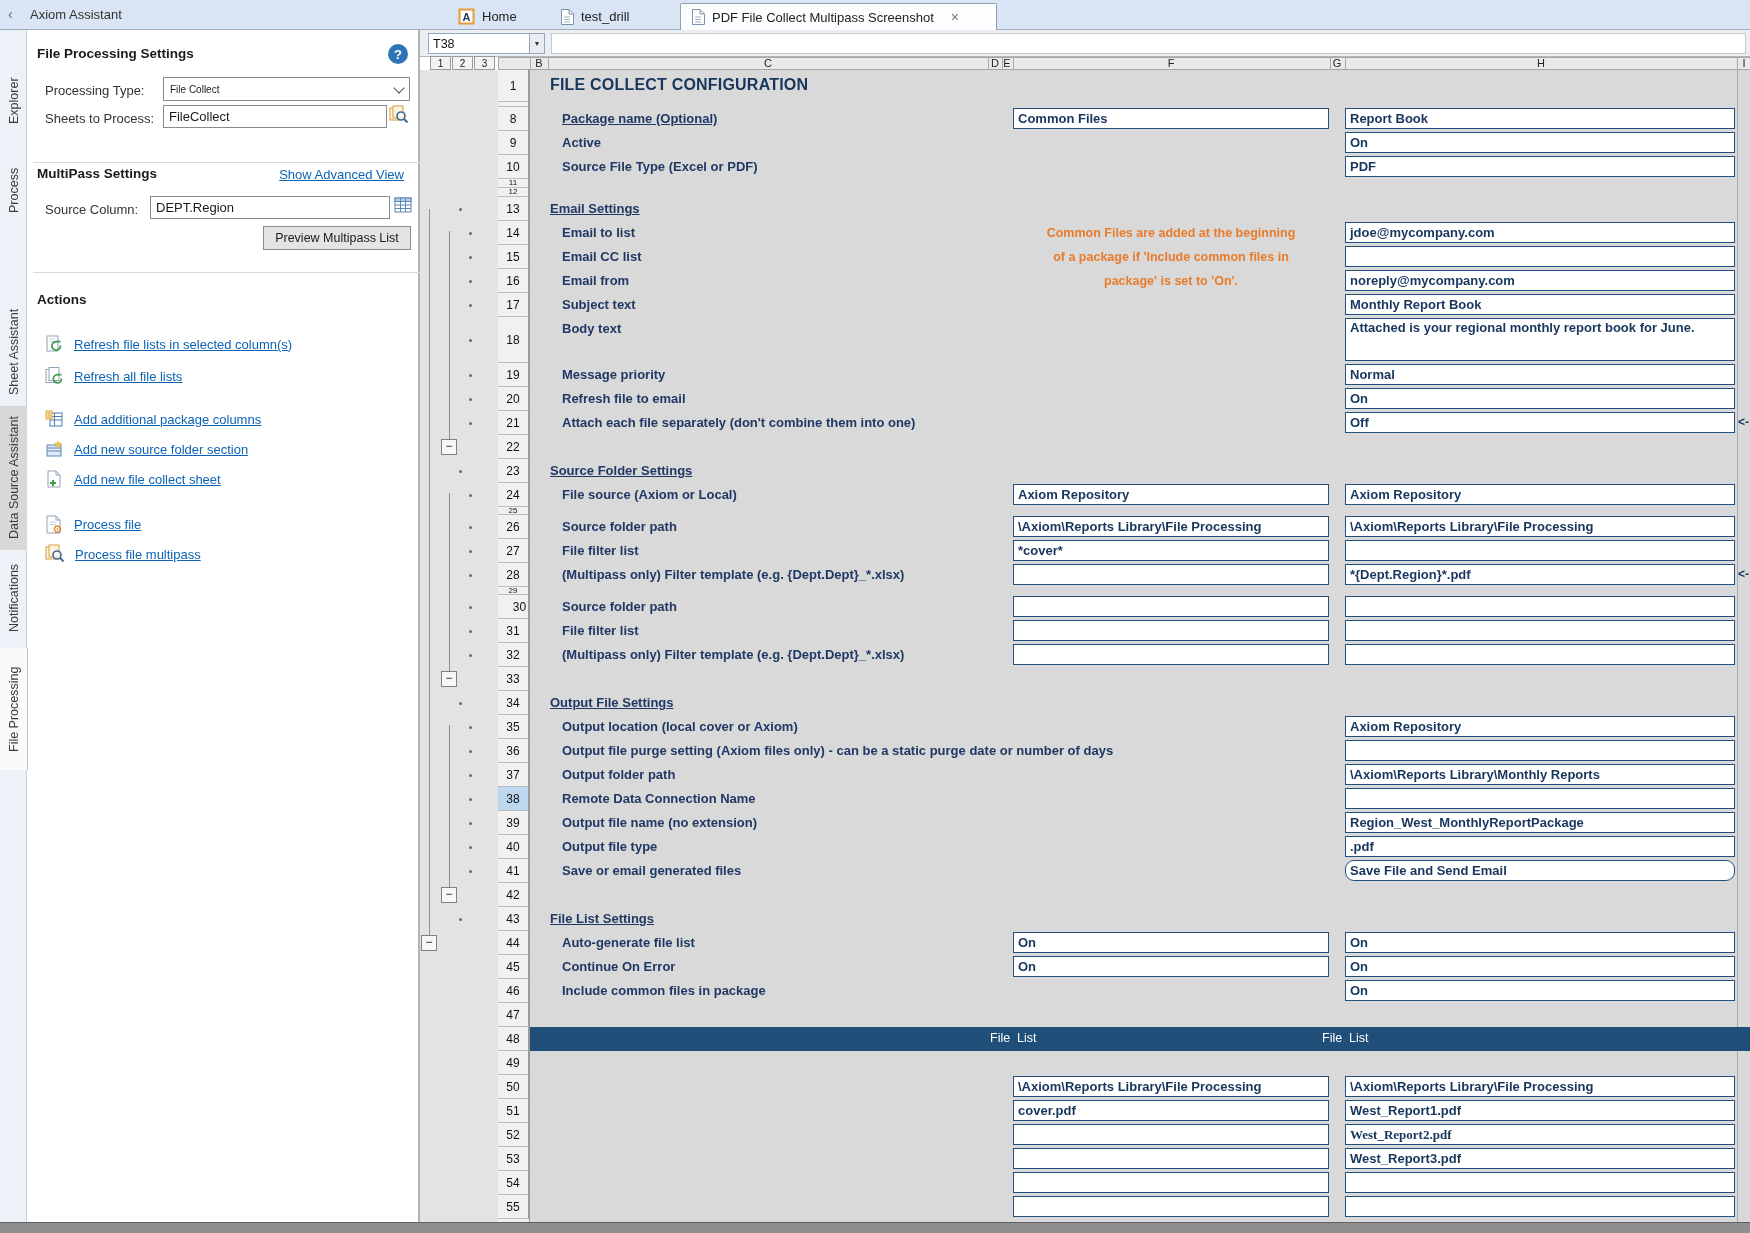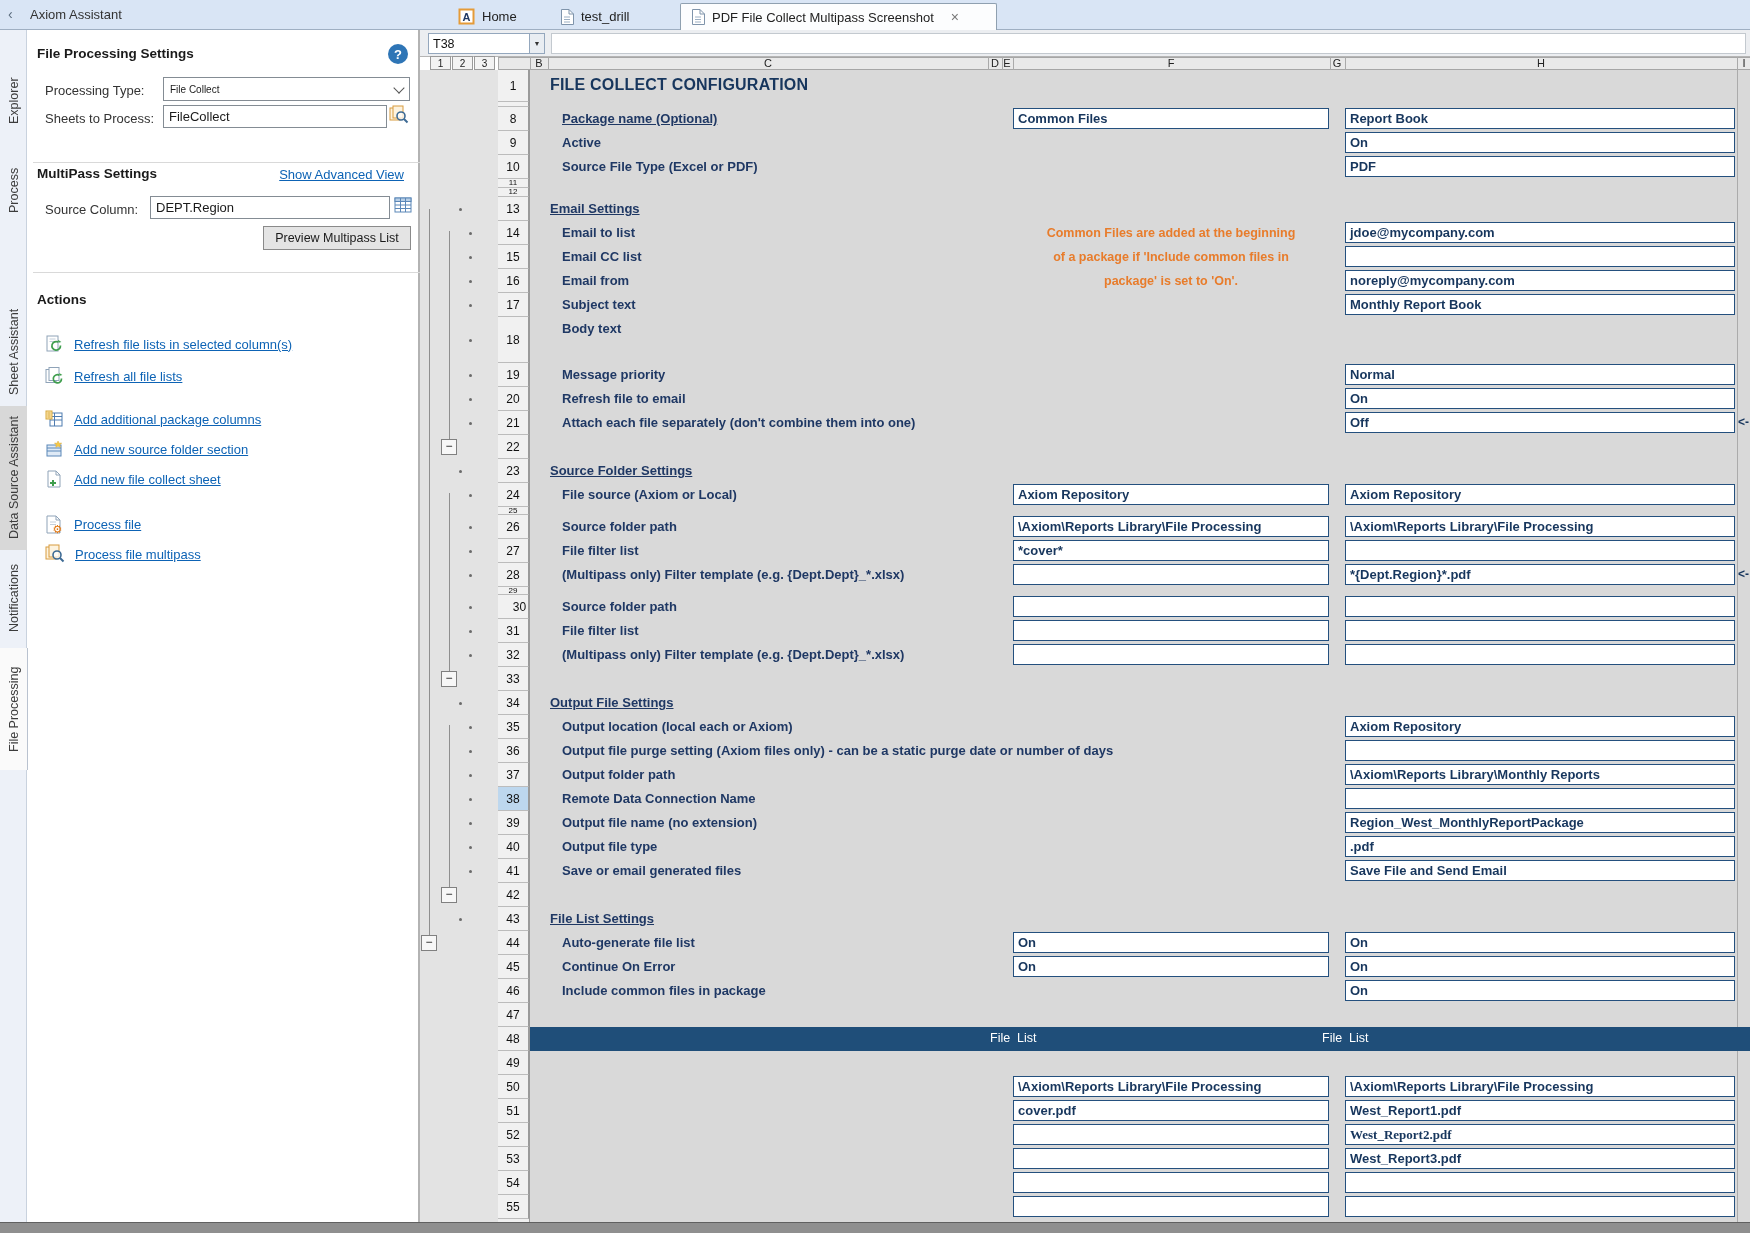--- a/index.html
+++ b/index.html
@@ -304,20 +304,21 @@
     <div class="lbl" style="left:562px;top:249px;">Email CC list</div>
     <div class="cell" style="left:1345px;top:246px;width:390px;height:21px;"></div>
     <div class="rn" style="top:269px;height:24px;">16</div>
     <div class="lbl" style="left:562px;top:273px;">Email from</div>
     <div class="cell" style="left:1345px;top:270px;width:390px;height:21px;">noreply@mycompany.com</div>
     <div class="rn" style="top:293px;height:24px;">17</div>
     <div class="lbl" style="left:562px;top:297px;">Subject text</div>
     <div class="cell" style="left:1345px;top:294px;width:390px;height:21px;">Monthly Report Book</div>
     <div class="rn" style="top:317px;height:46px;">18</div>
     <div class="lbl" style="left:562px;top:321px;">Body text</div>
+    <div class="cell wrap" style="left:1345px;top:318px;width:390px;height:43px;">Attached is your regional monthly report book for June.</div>
     <div class="rn" style="top:363px;height:24px;">19</div>
     <div class="lbl" style="left:562px;top:367px;">Message priority</div>
     <div class="cell" style="left:1345px;top:364px;width:390px;height:21px;">Normal</div>
     <div class="rn" style="top:387px;height:24px;">20</div>
     <div class="lbl" style="left:562px;top:391px;">Refresh file to email</div>
     <div class="cell" style="left:1345px;top:388px;width:390px;height:21px;">On</div>
     <div class="rn" style="top:411px;height:24px;">21</div>
     <div class="lbl" style="left:562px;top:415px;">Attach each file separately (don't combine them into one)</div>
     <div class="cell" style="left:1345px;top:412px;width:390px;height:21px;">Off</div>
     <div class="arw" style="top:415px;">&lt;-</div>
@@ -352,40 +353,40 @@
     <div class="cell" style="left:1013px;top:620px;width:316px;height:21px;"></div>
     <div class="cell" style="left:1345px;top:620px;width:390px;height:21px;"></div>
     <div class="rn" style="top:643px;height:24px;">32</div>
     <div class="lbl" style="left:562px;top:647px;">(Multipass only) Filter template (e.g.  {Dept.Dept}_*.xlsx)</div>
     <div class="cell" style="left:1013px;top:644px;width:316px;height:21px;"></div>
     <div class="cell" style="left:1345px;top:644px;width:390px;height:21px;"></div>
     <div class="rn" style="top:667px;height:24px;">33</div>
     <div class="rn" style="top:691px;height:24px;">34</div>
     <div class="lbl section" style="left:550px;top:695px;">Output File Settings</div>
     <div class="rn" style="top:715px;height:24px;">35</div>
-    <div class="lbl" style="left:562px;top:719px;">Output location (local each or Axiom)</div>
+    <div class="lbl" style="left:562px;top:719px;">Output location (local cover or Axiom)</div>
     <div class="cell" style="left:1345px;top:716px;width:390px;height:21px;">Axiom Repository</div>
     <div class="rn" style="top:739px;height:24px;">36</div>
     <div class="lbl" style="left:562px;top:743px;">Output file purge setting (Axiom files only) - can be a static purge date or number of days</div>
     <div class="cell" style="left:1345px;top:740px;width:390px;height:21px;"></div>
     <div class="rn" style="top:763px;height:24px;">37</div>
     <div class="lbl" style="left:562px;top:767px;">Output folder path</div>
     <div class="cell" style="left:1345px;top:764px;width:390px;height:21px;">\Axiom\Reports Library\Monthly Reports</div>
     <div class="rn sel" style="top:787px;height:24px;">38</div>
     <div class="lbl" style="left:562px;top:791px;">Remote Data Connection Name</div>
     <div class="cell" style="left:1345px;top:788px;width:390px;height:21px;"></div>
     <div class="rn" style="top:811px;height:24px;">39</div>
     <div class="lbl" style="left:562px;top:815px;">Output file name (no extension)</div>
     <div class="cell" style="left:1345px;top:812px;width:390px;height:21px;">Region_West_MonthlyReportPackage</div>
     <div class="rn" style="top:835px;height:24px;">40</div>
     <div class="lbl" style="left:562px;top:839px;">Output file type</div>
     <div class="cell" style="left:1345px;top:836px;width:390px;height:21px;">.pdf</div>
     <div class="rn" style="top:859px;height:24px;">41</div>
     <div class="lbl" style="left:562px;top:863px;">Save or email generated files</div>
-    <div class="cell" style="left:1345px;top:860px;width:390px;height:21px;">Save File and Send Email</div>
+    <div class="cell" style="left:1345px;top:860px;width:390px;height:21px;border-radius:9px;">Save File and Send Email</div>
     <div class="rn" style="top:883px;height:24px;">42</div>
     <div class="rn" style="top:907px;height:24px;">43</div>
     <div class="lbl section" style="left:550px;top:911px;">File List Settings</div>
     <div class="rn" style="top:931px;height:24px;">44</div>
     <div class="lbl" style="left:562px;top:935px;">Auto-generate file list</div>
     <div class="cell" style="left:1013px;top:932px;width:316px;height:21px;">On</div>
     <div class="cell" style="left:1345px;top:932px;width:390px;height:21px;">On</div>
     <div class="rn" style="top:955px;height:24px;">45</div>
     <div class="lbl" style="left:562px;top:959px;">Continue On Error</div>
     <div class="cell" style="left:1013px;top:956px;width:316px;height:21px;">On</div>

